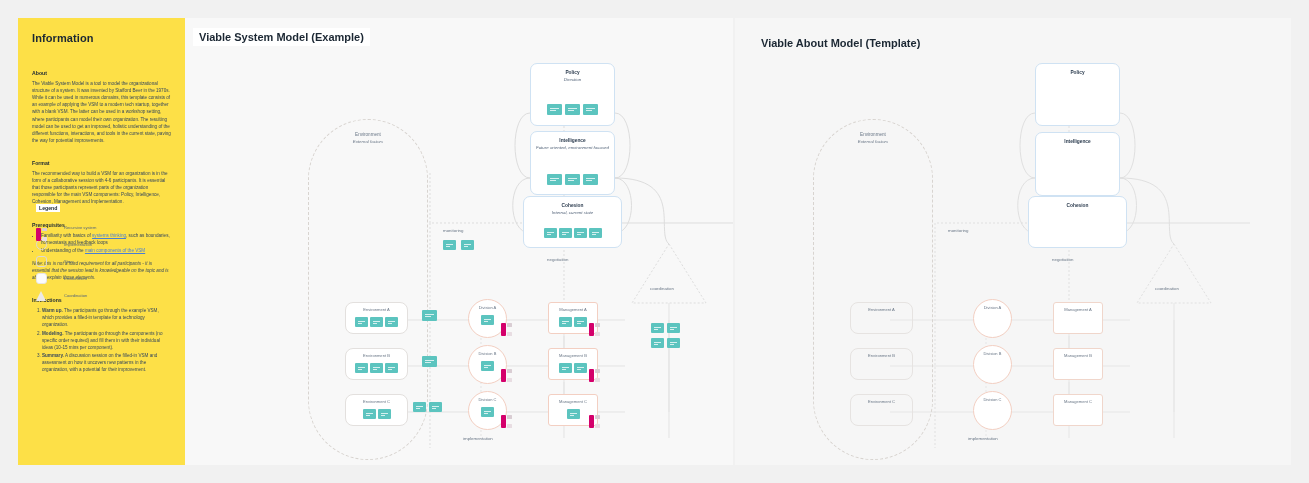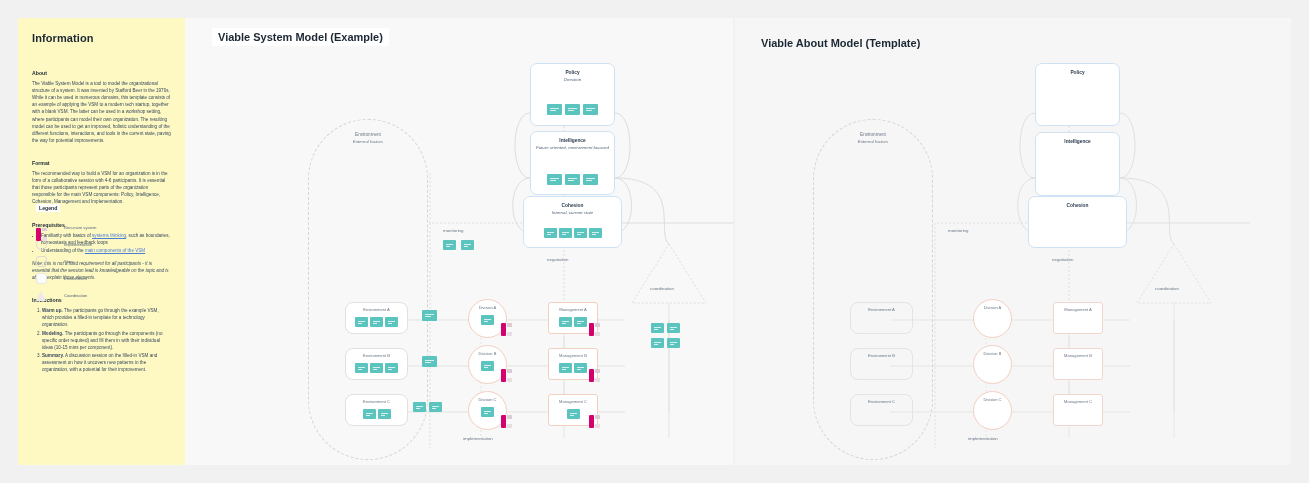--- a/index.html
+++ b/index.html
@@ -13,21 +13,21 @@
   .board {
     position: relative;
     width: 1309px; height: 483px;
     background: #f1f1f1;
   }
 
   
   .info-panel {
     position: absolute; left: 18px; top: 18px;
     width: 167px; height: 447px;
-    background: #fef9c3;
+    background: #fde047;
     padding: 14px 14px 0 14px;
   }
   .info-title {
     font-size: 11px; font-weight: bold; color: #1b2733;
     margin: 0 0 26px 0; letter-spacing: .1px;
   }
   .sec-h {
     font-size: 5.2px; font-weight: bold; color: #1b2733;
     margin: 0 0 4px 0;
   }
@@ -57,21 +57,21 @@
   .panel-template {
     position: absolute; left: 735px; top: 18px;
     width: 556px; height: 447px;
     background: #f6f6f6;
   }
   .canvas-title {
     position: absolute; font-size: 11px; font-weight: bold;
     color: #1b2733; background: #ffffff; padding: 3px 6px;
     white-space: nowrap;
   }
-  .ct-example { left: 8px; top: 10px; margin-left: 19px; }
+  .ct-example { left: 8px; top: 10px; }
   .ct-template { left: 20px; top: 16px; background: transparent; }
 
   
   .env-blob {
     position: absolute;
     border: 1px dashed #d8d4d0;
     border-radius: 60px;
     background: transparent;
   }
   .env-blob-label {

